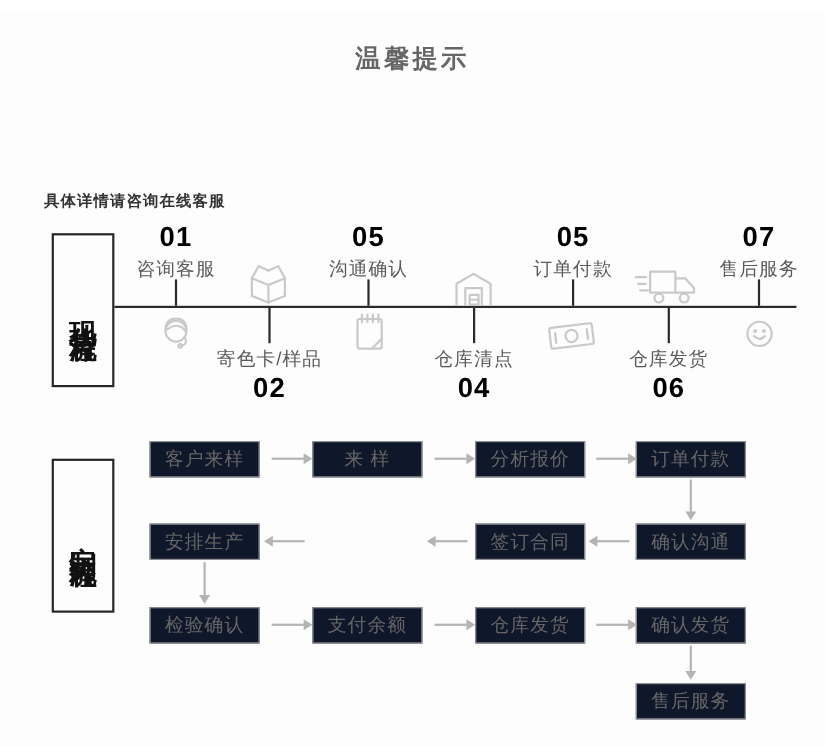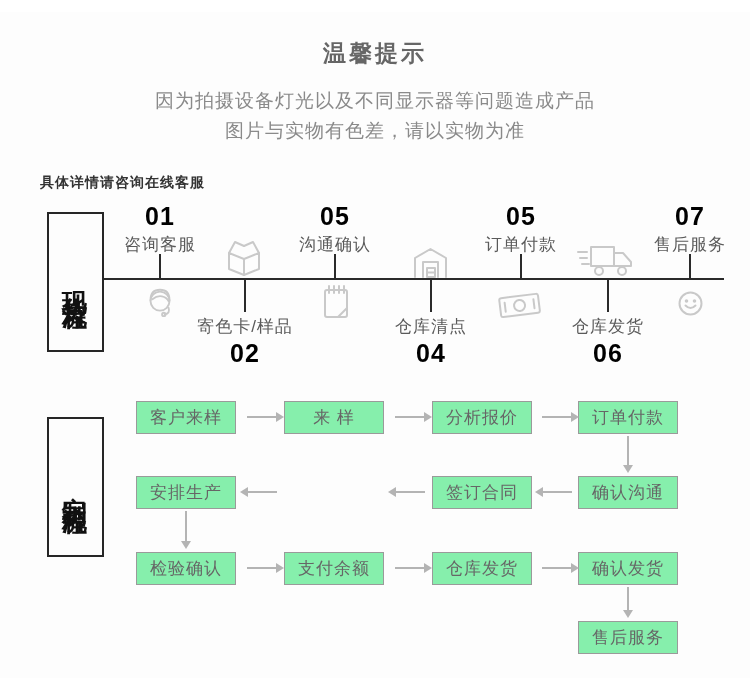--- a/index.html
+++ b/index.html
@@ -43,21 +43,21 @@
   .ticon svg { width:100%; height:100%; display:block; }
   .icon-cs   {left:141px;top:272px;width:38px;height:38px}
   .icon-box  {left:221px;top:225px;width:47px;height:41px}
   .icon-pad  {left:319px;top:271px;width:34px;height:38px}
   .icon-wh   {left:410px;top:233px;width:41px;height:34px}
   .icon-money{left:494px;top:276px;width:51px;height:35px}
   .icon-truck{left:576px;top:227px;width:59px;height:41px}
   .icon-smile{left:677px;top:278px;width:27px;height:27px}
 
   
-  .fbox { position:absolute; width:100px; height:33px; border:1px solid #9a9a9a; background:#86efac;
+  .fbox { position:absolute; width:100px; height:33px; border:1px solid #9a9a9a; background:#0f172a;
     font-size:17px; color:#666; letter-spacing:1px; text-align:center; line-height:31px; }
   .fc1{left:136px}.fc2{left:284px}.fc3{left:432px}.fc4{left:578px}
   .fr1{top:389px}.fr2{top:464px}.fr3{top:540px}.fr4{top:609px}
 
   .harrow { position:absolute; width:30px; height:2px; background:#b4b4b4; }
   .harrow.right::after { content:''; position:absolute; right:-7px; top:-4px;
     border-left:8px solid #b4b4b4; border-top:5px solid transparent; border-bottom:5px solid transparent; }
   .harrow.left::after  { content:''; position:absolute; left:-7px; top:-4px;
     border-right:8px solid #b4b4b4; border-top:5px solid transparent; border-bottom:5px solid transparent; }
   .h11{left:247px;top:404px}.h12{left:395px;top:404px}.h13{left:542px;top:404px}
@@ -70,24 +70,20 @@
   .v1{left:627px;top:424px;height:30px}
   .v2{left:185px;top:499px;height:31px}
   .v3{left:627px;top:575px;height:24px}
 </style>
 </head>
 <body>
 
 <div class="page">
 
   <div class="notice-title">温馨提示</div>
-  <div class="notice-body">
-    <span>因为拍摄设备灯光以及不同显示器等问题造成产品</span><br>
-    <span>图片与实物有色差，请以实物为准</span>
-  </div>
   <div class="consult-note">具体详情请咨询在线客服</div>
 
   <div class="side-box side-stock">现货流程</div>
   <div class="timeline-line"></div>
 
   <div class="tick tick1"></div>
   <div class="tick tick2"></div>
   <div class="tick tick3"></div>
   <div class="tick tick4"></div>
   <div class="tick tick5"></div>

